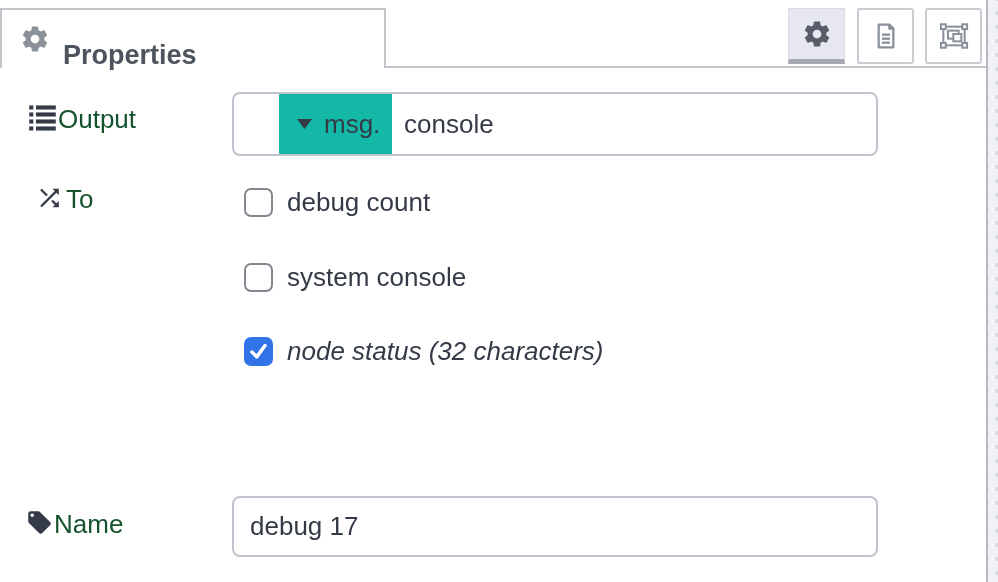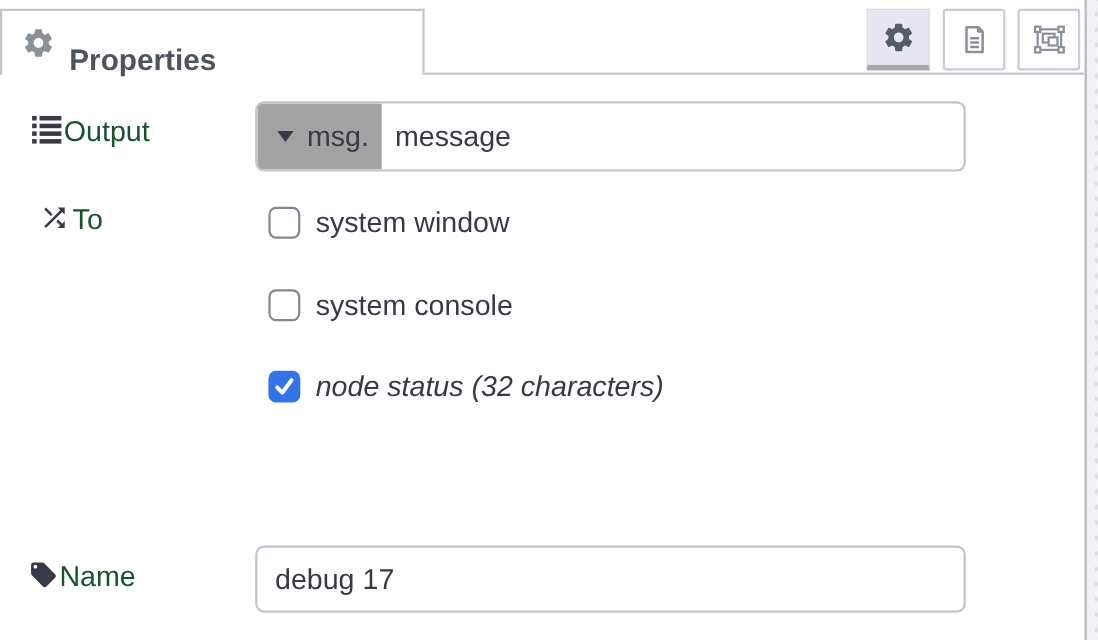--- a/index.html
+++ b/index.html
@@ -52,22 +52,22 @@
   #label-name { left:26px; top:509px; }
 
   
   .field {
     position:absolute; left:232px; width:646px;
     border:2px solid #c0c4cc; border-radius:8px; background:#fff;
     display:flex; align-items:stretch; overflow:hidden; font-size:26px;
   }
   #field-output { top:92px; height:64px; }
   .type-btn {
-    width:113px; background:#a3a3a3; display:flex; align-items:center;
-    padding-left:18px; gap:12px; cursor:pointer; flex:none;
+    width:113px; background:#14b8a6; display:flex; align-items:center;
+    padding-left:18px; gap:12px; cursor:pointer; flex:none;margin-left:45px;
   }
   .type-value { flex:1; display:flex; align-items:center; padding-left:12px; }
 
   #field-status {
     top:408px; height:60px; background:#e7e9f4;
     align-items:center; padding-left:20px; gap:14px; cursor:pointer;
   }
 
   #field-name { top:496px; height:61px; align-items:center; padding-left:16px; }
 
@@ -144,38 +144,38 @@
     <span>Output</span>
   </div>
   <div id="field-output" class="field">
     <div class="type-btn">
       <svg class="caret" viewBox="0 0 12 8" fill="#343b46">
           <path d="M0 0h12L6 8z"></path>
         </svg>
       <span>msg.</span>
     </div>
     <div class="type-value">
-      <span>message</span>
+      <span>console</span>
     </div>
   </div>
 
   <div id="label-to" class="row-label">
     <svg width="31" height="28" viewBox="0 0 24 24" fill="#343b46">
       <path d="M10.59 9.17L5.41 4 4 5.41l5.17 5.17 1.42-1.41zM14.5 4l2.04 2.04L4 18.59 5.41 20 17.96 7.46 20 9.5V4h-5.5zm.33 9.41l-1.41 1.41 3.13 3.13L14.5 20H20v-5.5l-2.04 2.04-3.13-3.13z"></path>
     </svg>
     <span>To</span>
   </div>
 
   <div id="cb-row-0" class="checkbox-row">
     <span class="checkbox">
       <svg width="19" height="17" viewBox="0 0 16 14" fill="none" stroke="#fff" stroke-width="3" stroke-linecap="round" stroke-linejoin="round">
           <path d="M2.5 7.5l4 4 7-9.5"></path>
         </svg>
     </span>
-    <span>system window</span>
+    <span>debug count</span>
   </div>
 
   <div id="cb-row-1" class="checkbox-row">
     <span class="checkbox">
       <svg width="19" height="17" viewBox="0 0 16 14" fill="none" stroke="#fff" stroke-width="3" stroke-linecap="round" stroke-linejoin="round">
           <path d="M2.5 7.5l4 4 7-9.5"></path>
         </svg>
     </span>
     <span>system console</span>
   </div>

